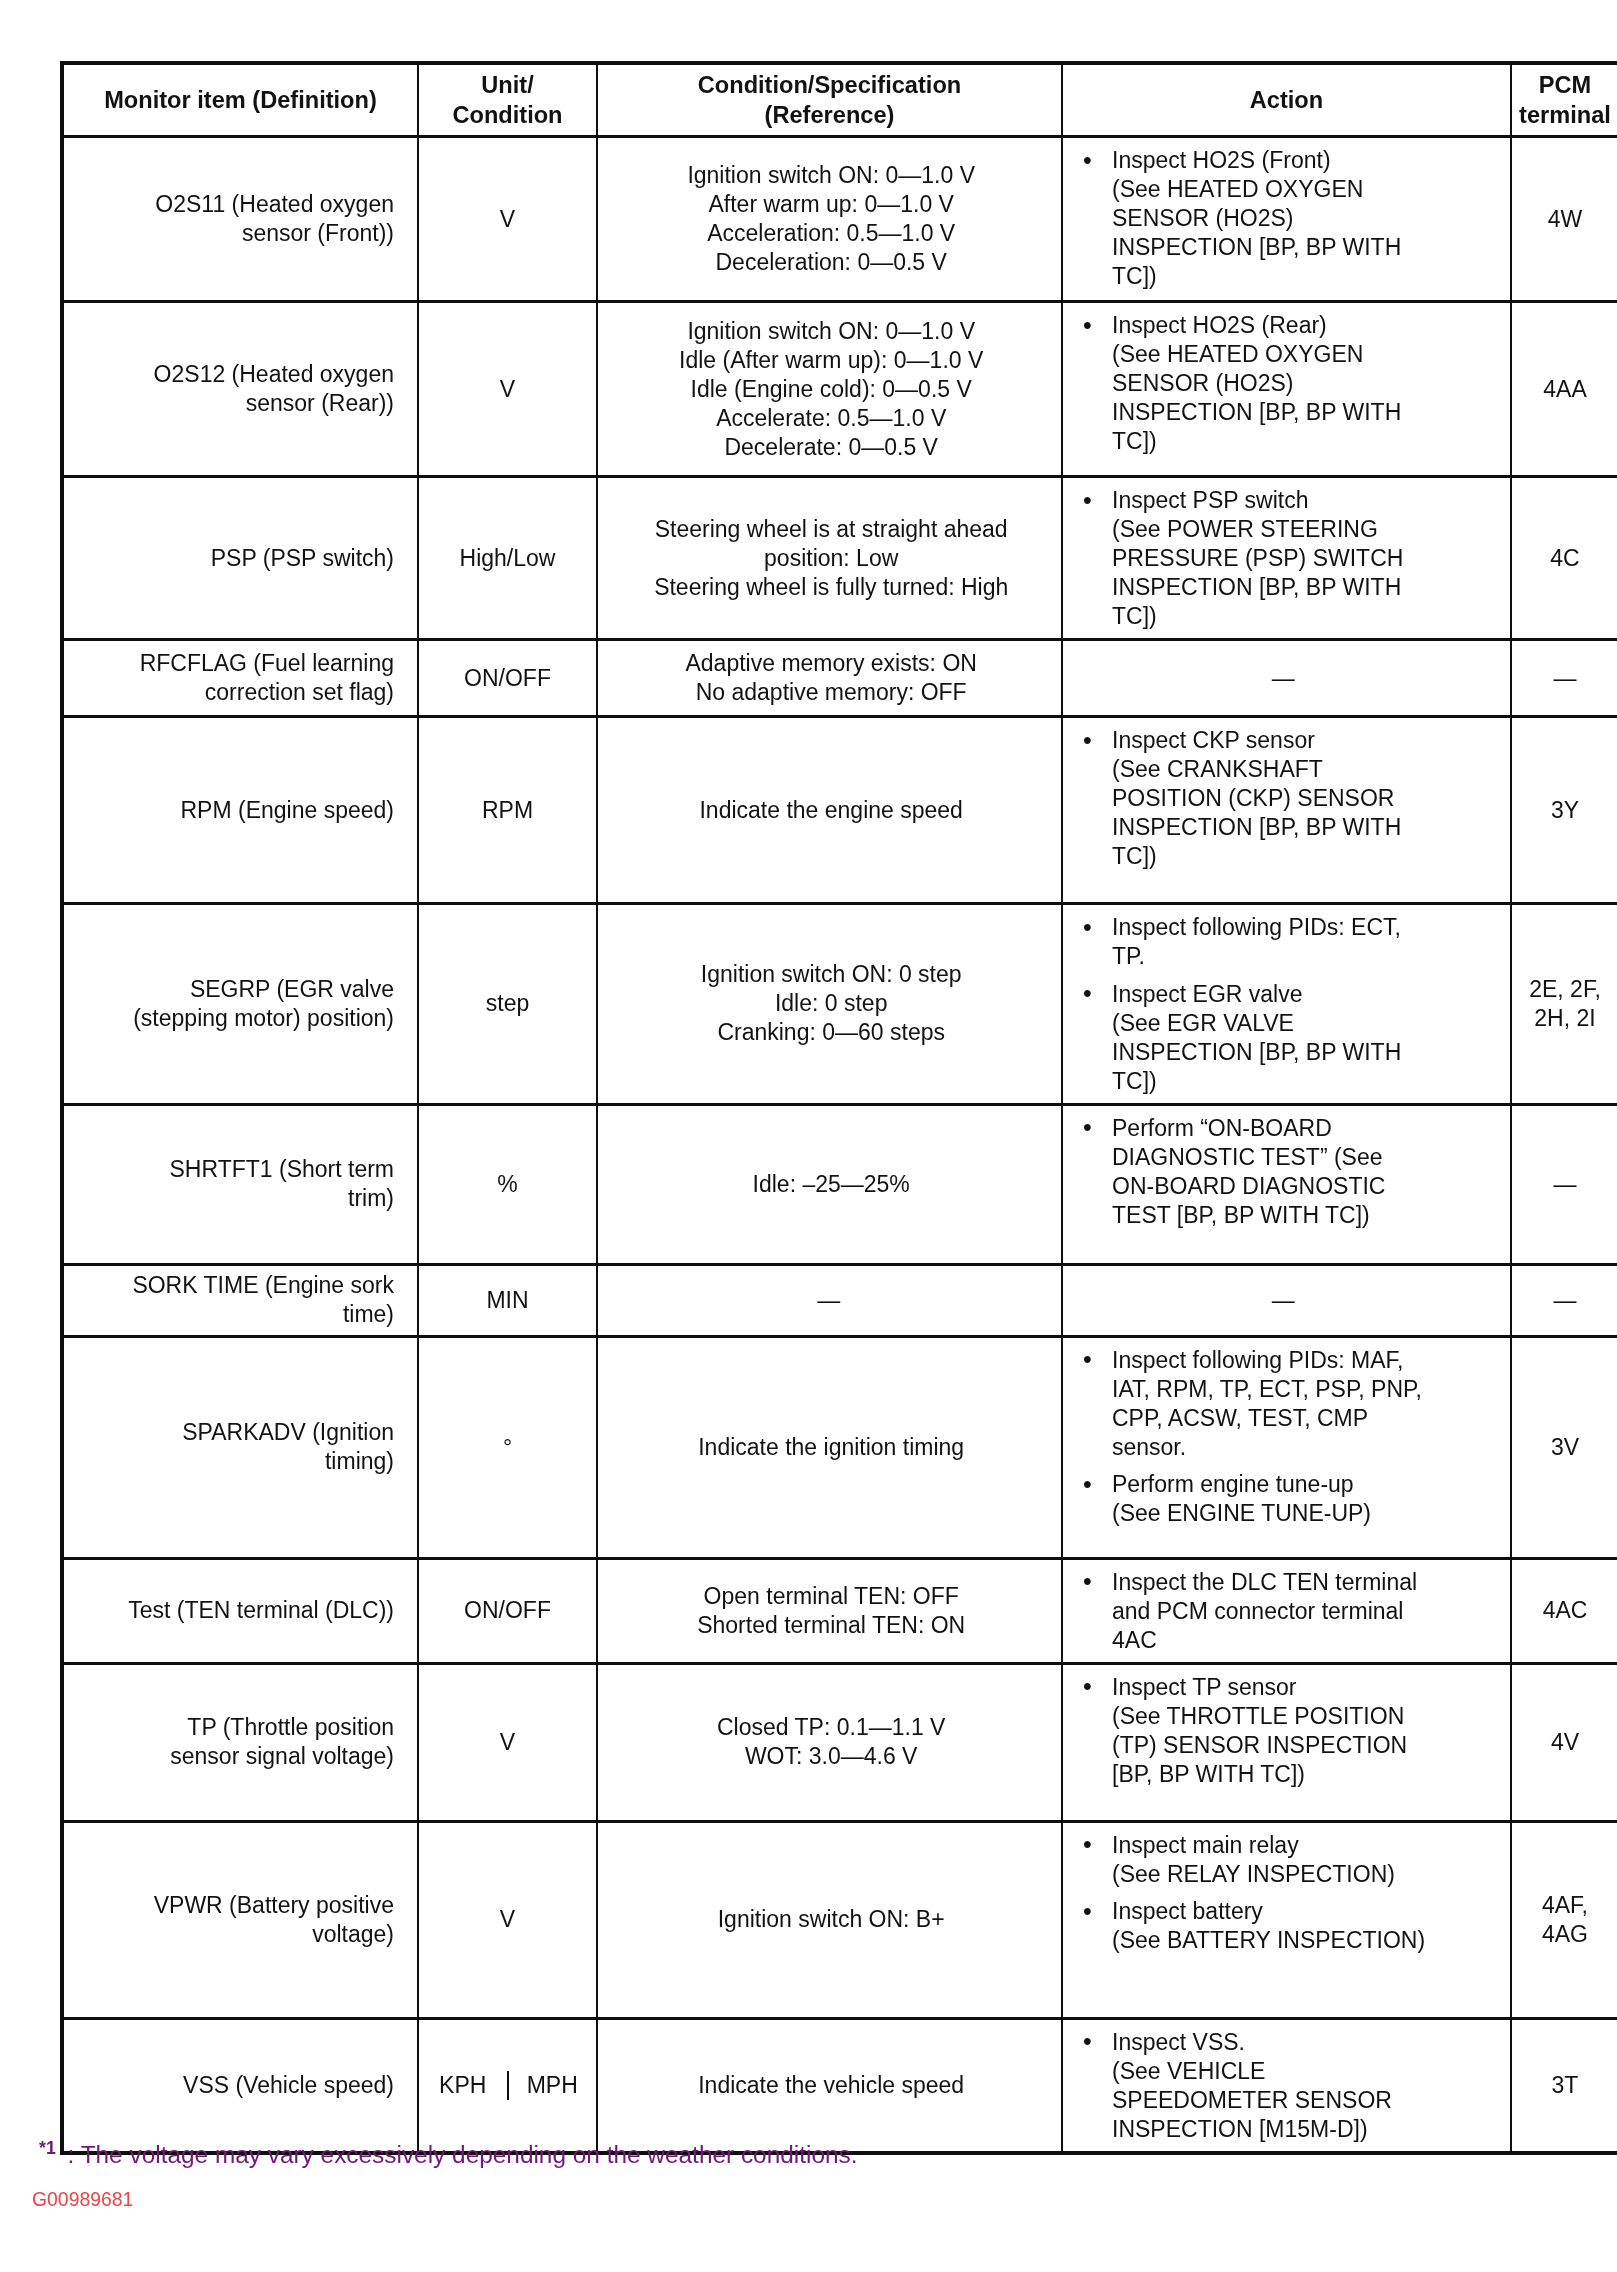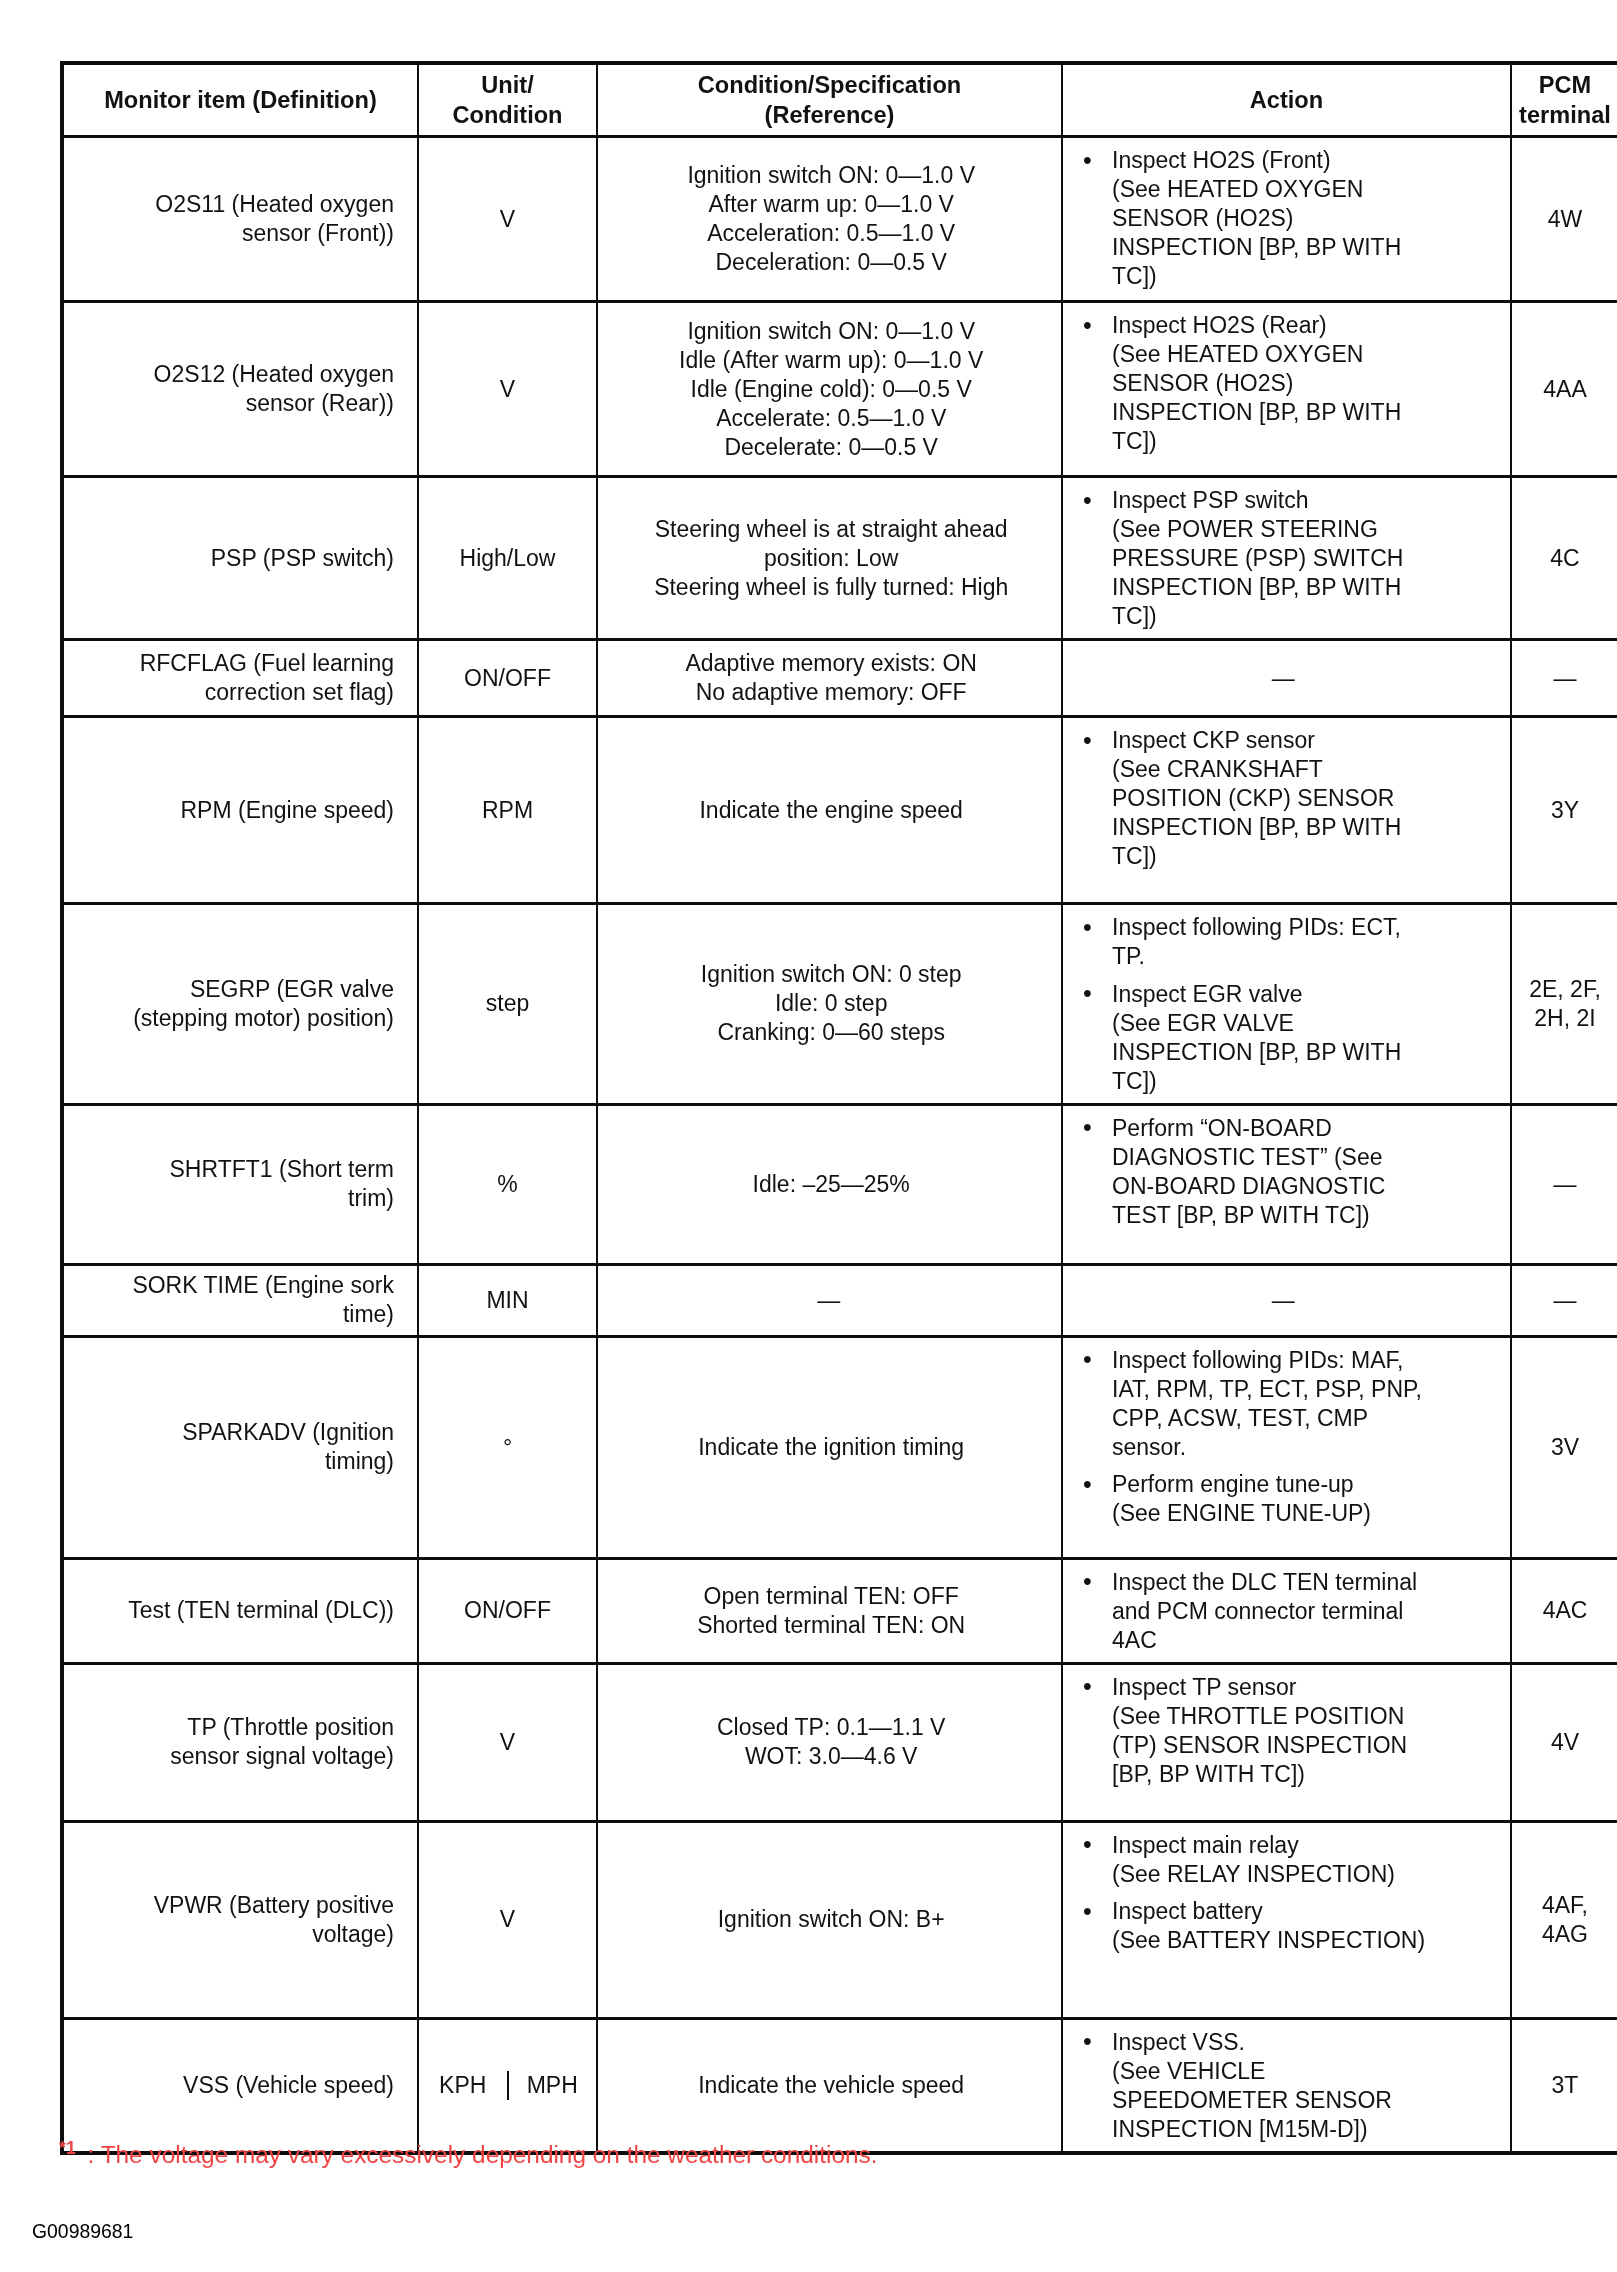--- a/index.html
+++ b/index.html
@@ -39,27 +39,27 @@
   }
   ul.bullets li + li { margin-top:8.4px; }
   .dash-mark { display:inline-block; }
   td.unit.split { padding:0; }
   .split-wrap { display:flex; width:100%; height:100%; align-items:flex-end; }
   .split-wrap .half {
     flex:1; display:flex; align-items:center; justify-content:center;
   }
   .split-wrap .half.right { border-left:2.5px solid #0e0e0e; }
   .footnote {
-    position:absolute; left:39px; top:2138px; font-size:24.4px; color:#ef4444;margin-left:20px;
+    position:absolute; left:39px; top:2138px; font-size:24.4px; color:#701a75;
   }
   .footnote sup {
     font-size:17.7px; vertical-align:super; margin-right:11.8px; font-weight:bold;
   }
   .figure-code {
-    position:absolute; left:32px; top:2188px; font-size:19.4px; color:#000000;margin-top:32px;
+    position:absolute; left:32px; top:2188px; font-size:19.4px; color:#ef4444;
   }
 </style>
 </head>
 <body>
 
 <div class="page">
   <table class="spec">
     <colgroup>
         <col class="c1">
         <col class="c2">

